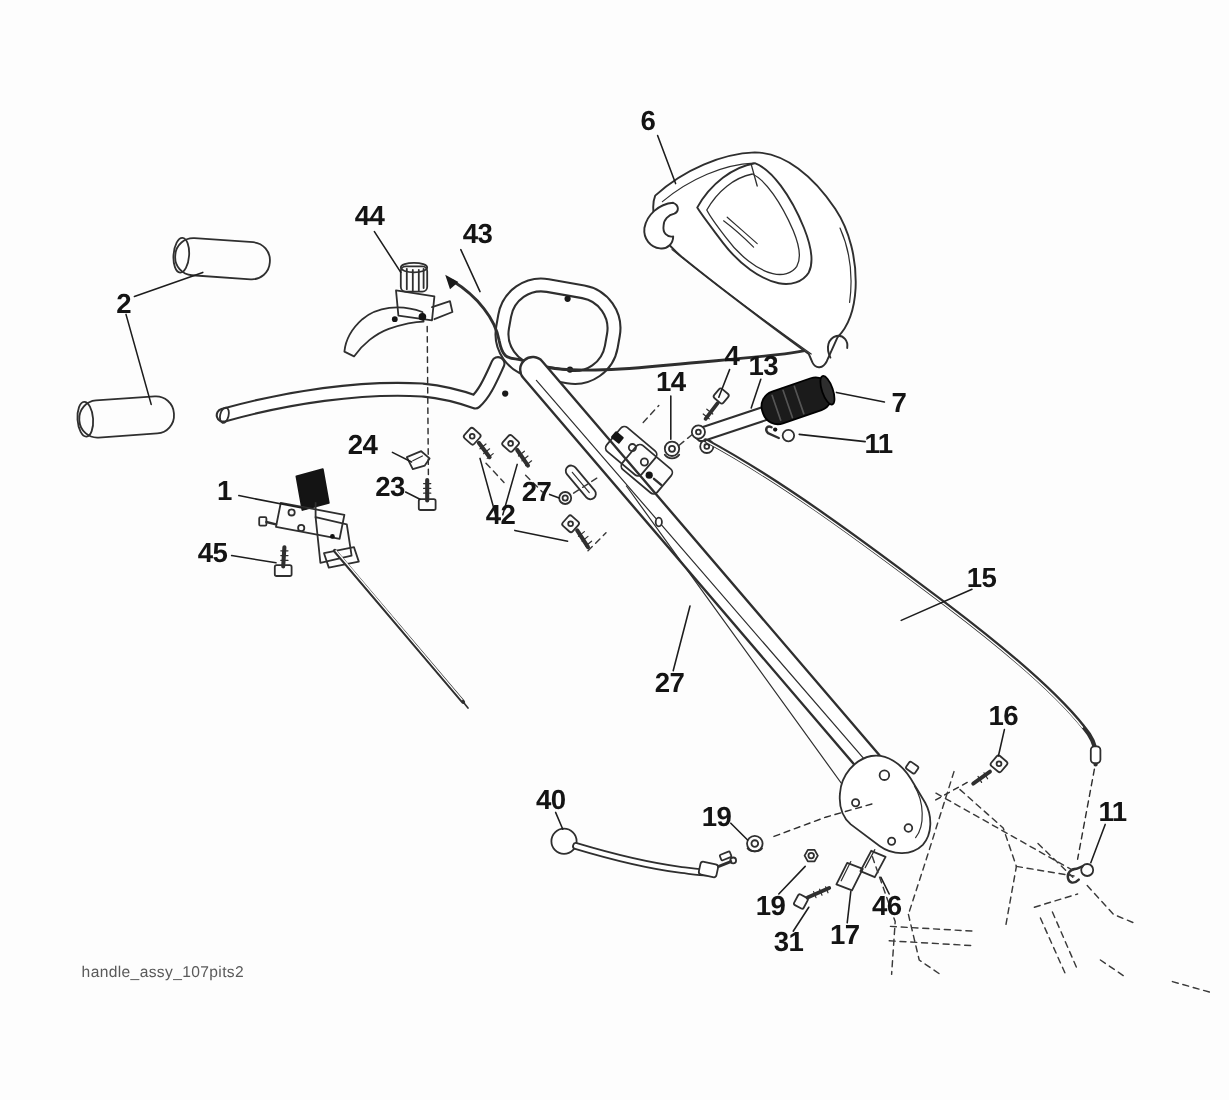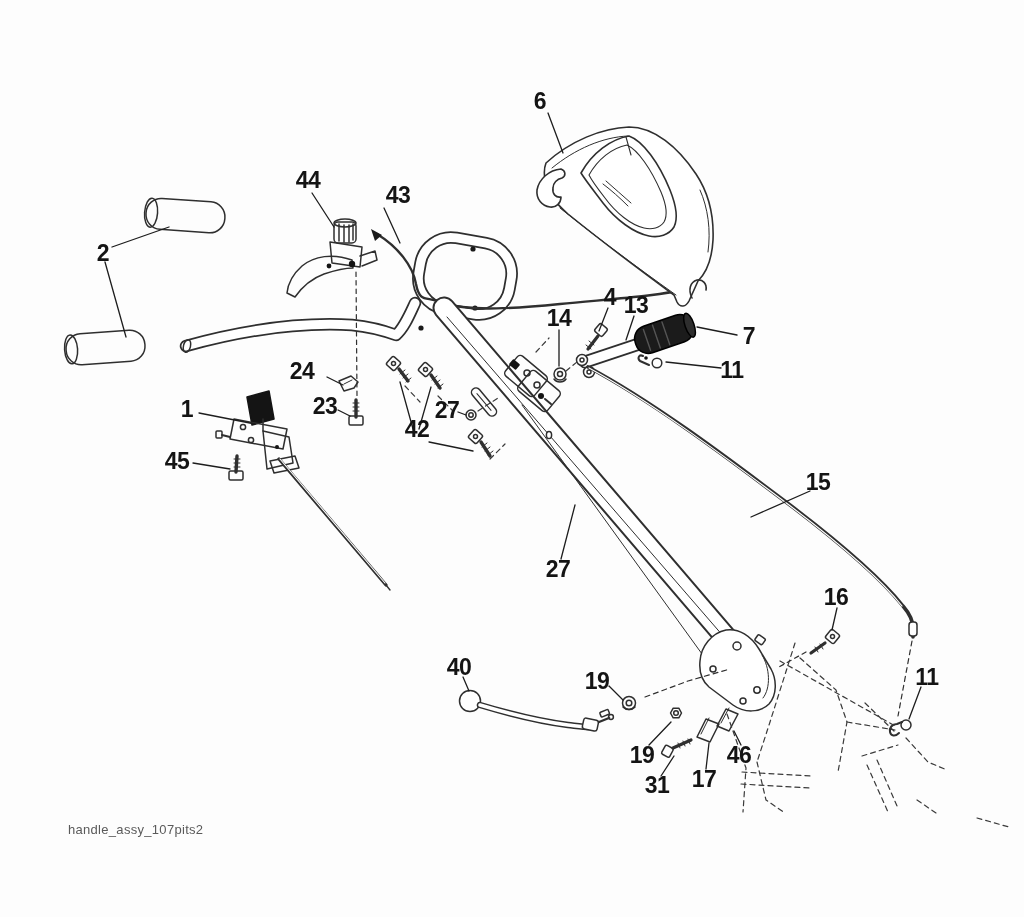--- a/index.html
+++ b/index.html
@@ -5,21 +5,21 @@
   html,body{margin:0;padding:0;background:#ffffff;}
   body{width:1024px;height:917px;overflow:hidden;
        font-family:"Liberation Sans","DejaVu Sans",sans-serif;}
   #stage{position:relative;width:1024px;height:917px;background:#fdfdfd;}
   #artwork{position:absolute;left:0;top:0;}
   .callout{position:absolute;transform:translate(-50%,-50%);
            font-weight:bold;font-size:23px;color:#141414;
            letter-spacing:-0.5px;line-height:1;user-select:none;}
   .footer-text{position:absolute;left:68px;top:802px;font-size:13px;
                color:#5a5a5a;letter-spacing:0.3px;
-               font-family:"Liberation Sans","DejaVu Sans",sans-serif;margin-top:20px;}
+               font-family:"Liberation Sans","DejaVu Sans",sans-serif;}
 </style>
 </head>
 <body>
 
 <div id="stage">
 
 <svg id="artwork" width="1024" height="917" viewBox="0 0 1024 917" xmlns="http://www.w3.org/2000/svg">
   <g stroke="#2f2f2f" stroke-width="1.5" fill="none" stroke-linecap="round" stroke-linejoin="round">
 
     <g transform="rotate(4 184 215)">

